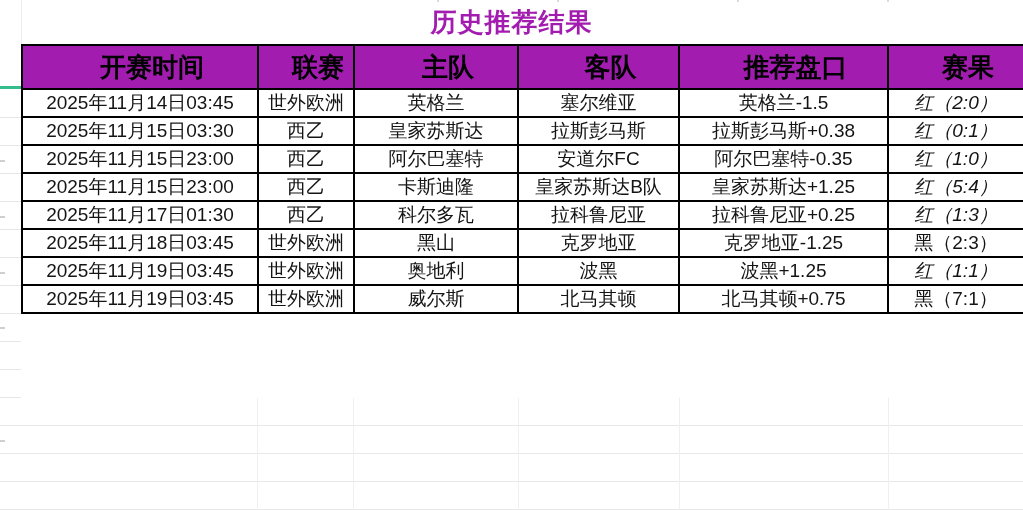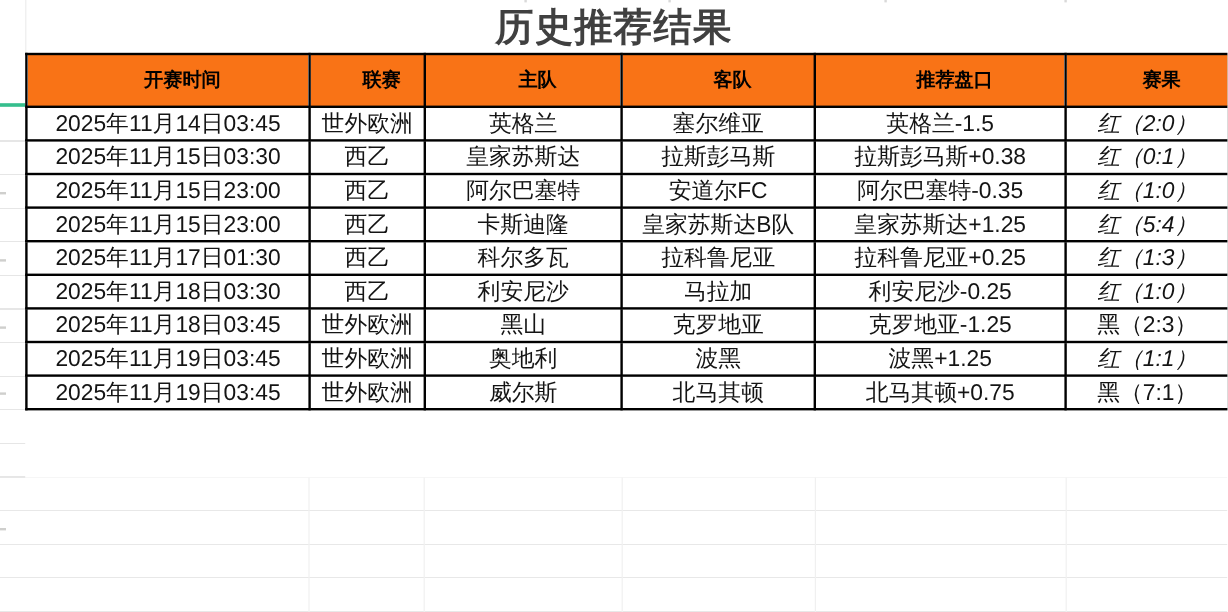--- a/index.html
+++ b/index.html
@@ -1,36 +1,36 @@
 <!DOCTYPE html>
 <html><head>
 <meta charset="utf-8">
 <style>
   html,body{margin:0;padding:0;background:#ffffff;}
   body{font-family:"Liberation Sans","DejaVu Sans",sans-serif;}
   .canvas{position:relative;width:1023px;height:510px;background:#ffffff;overflow:hidden;}
 
   
   .title{position:absolute;top:1px;left:0;width:100%;height:42px;line-height:42px;
-         text-align:center;font-size:32px;font-weight:bold;color:#404040;letter-spacing:1px;}
+         text-align:center;font-size:26px;font-weight:bold;color:#a21caf;letter-spacing:1px;}
 
   
   .gutter-grid{position:absolute;left:0;top:90px;width:21px;height:420px;
     background:repeating-linear-gradient(to bottom,transparent 0 27px,#e6e6e6 27px 28px);}
   .gutter-topline{position:absolute;left:21px;top:0;width:1px;height:44px;background:#ededed;}
   .accent-green{position:absolute;left:0;top:86px;width:21px;height:3px;background:#35be8d;}
   .frag{position:absolute;left:0;width:5px;height:2px;background:#cfcfcd;}
   .tick{position:absolute;top:0;width:2px;height:2px;background:#d9d9d9;}
 
   
   table.sheet{position:absolute;left:21px;top:44px;width:1002px;border-collapse:collapse;
               table-layout:fixed;}
   table.sheet th,table.sheet td{border:2px solid #000;padding:0;text-align:center;
               white-space:nowrap;overflow:hidden;}
-  table.sheet th{height:42px;background:#f97316;font-size:16px;font-weight:bold;color:#000;padding-left:24px;}
+  table.sheet th{height:42px;background:#a21caf;font-size:26px;font-weight:bold;color:#000;padding-left:24px;}
   table.sheet td{height:24px;font-size:19px;color:#141414;}
   td.res-red{color:#b5352c;font-style:italic;}
   td.res-black{color:#1a1a1a;}
 
   
   .empty-grid{position:absolute;left:0;top:398px;width:1023px;height:112px;
     background:repeating-linear-gradient(to bottom,transparent 0 27px,#e8e8e8 27px 28px);}
   .empty-v{position:absolute;top:398px;width:1px;height:112px;background:#f0f0f0;}
 </style>
 </head>
@@ -107,28 +107,20 @@
         </tr>
         <tr>
           <td>2025年11月17日01:30</td>
           <td>西乙</td>
           <td>科尔多瓦</td>
           <td>拉科鲁尼亚</td>
           <td>拉科鲁尼亚+0.25</td>
           <td class="res-red">红（1:3）</td>
         </tr>
         <tr>
-          <td>2025年11月18日03:30</td>
-          <td>西乙</td>
-          <td>利安尼沙</td>
-          <td>马拉加</td>
-          <td>利安尼沙-0.25</td>
-          <td class="res-red">红（1:0）</td>
-        </tr>
-        <tr>
           <td>2025年11月18日03:45</td>
           <td>世外欧洲</td>
           <td>黑山</td>
           <td>克罗地亚</td>
           <td>克罗地亚-1.25</td>
           <td class="res-black">黑（2:3）</td>
         </tr>
         <tr>
           <td>2025年11月19日03:45</td>
           <td>世外欧洲</td>

